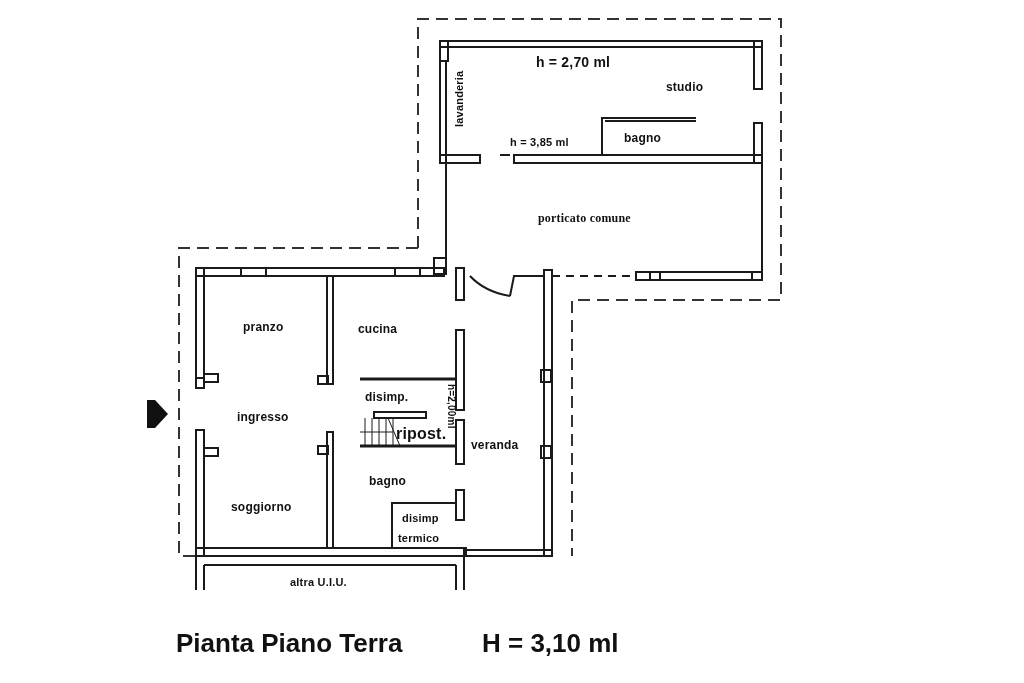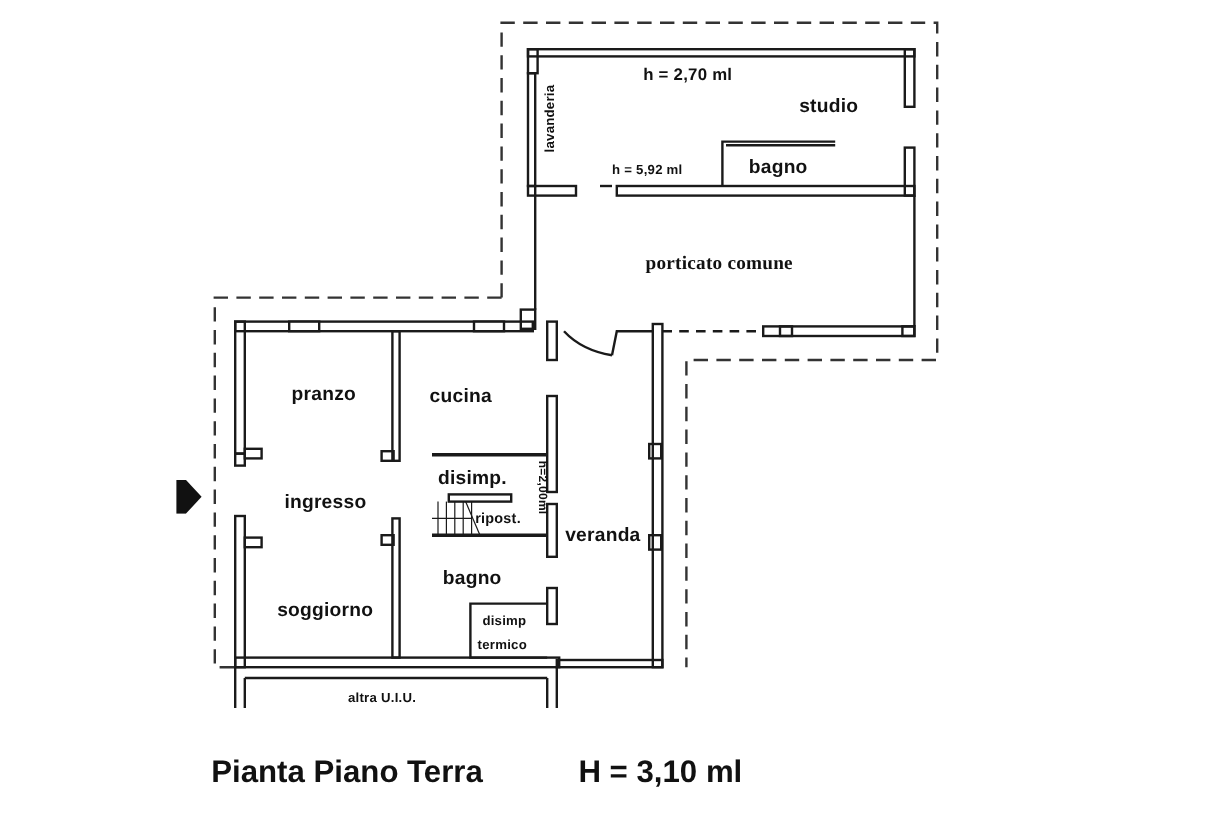--- a/index.html
+++ b/index.html
@@ -1,18 +1,18 @@
 <!DOCTYPE html>
 <html><head>
 <meta charset="utf-8">
 <style>
   html, body { margin:0; padding:0; background:#ffffff; }
   body { width:1024px; height:683px; position:relative; overflow:hidden; font-family:"Liberation Sans", sans-serif; }
   #plan { position:absolute; left:0; top:0; width:1024px; height:683px; }
-  .lbl { position:absolute; font-family:"Liberation Sans", sans-serif; font-weight:bold; font-size:16px; color:#111; white-space:nowrap; letter-spacing:0.2px; }
+  .lbl { position:absolute; font-family:"Liberation Sans", sans-serif; font-weight:bold; font-size:12px; color:#111; white-space:nowrap; letter-spacing:0.2px; }
   .vert { transform-origin:left top; transform:rotate(-90deg); }
   .vert-cw { transform-origin:left top; transform:rotate(90deg); }
   .title { position:absolute; font-family:"Liberation Sans", sans-serif; font-weight:bold; font-size:26px; color:#111; white-space:nowrap;text-align:center; }
 </style>
 </head>
 <body>
 
 <svg id="plan" viewBox="0 0 1024 683" xmlns="http://www.w3.org/2000/svg">
 
   <g fill="none" stroke="#333" stroke-width="2" stroke-dasharray="12,7">
@@ -105,26 +105,26 @@
 </svg>
 
 <div class="lbl vert" style="left:453px; top:127px; font-size:11px;">lavanderia</div>
 <div class="lbl" style="left:666px; top:80px;">studio</div>
 <div class="lbl" style="left:624px; top:131px;">bagno</div>
 <div class="lbl" style="left:538px; top:211px;font-family:Liberation Serif, serif;">porticato comune</div>
 <div class="lbl" style="left:243px; top:320px;">pranzo</div>
 <div class="lbl" style="left:358px; top:322px;">cucina</div>
 <div class="lbl" style="left:237px; top:410px;">ingresso</div>
 <div class="lbl" style="left:365px; top:390px;">disimp.</div>
-<div class="lbl" style="left:396px; top:425px; font-size:12px;">ripost.</div>
+<div class="lbl" style="left:396px; top:425px; font-size:16px;">ripost.</div>
 <div class="lbl" style="left:471px; top:438px;">veranda</div>
 <div class="lbl" style="left:369px; top:474px;">bagno</div>
 <div class="lbl" style="left:231px; top:500px;">soggiorno</div>
 <div class="lbl" style="left:402px; top:512px; font-size:11px;">disimp</div>
 <div class="lbl" style="left:398px; top:532px; font-size:11px;">termico</div>
 <div class="lbl" style="left:290px; top:576px; font-size:11px;">altra U.I.U.</div>
 
 <div class="lbl" style="left:536px; top:54px; font-size:14px;">h = 2,70 ml</div>
-<div class="lbl" style="left:510px; top:136px; font-size:11px;">h = 5,92 ml</div>
+<div class="lbl" style="left:510px; top:136px; font-size:11px;">h = 3,85 ml</div>
 <div class="lbl vert-cw" style="left:457px; top:384px; font-size:10px;">h=2,00ml</div>
 
 <div class="title" style="left:176px; top:628px;">Pianta Piano Terra</div>
 <div class="title" style="left:482px; top:628px;">H = 3,10 ml</div>
 
 </body></html>

